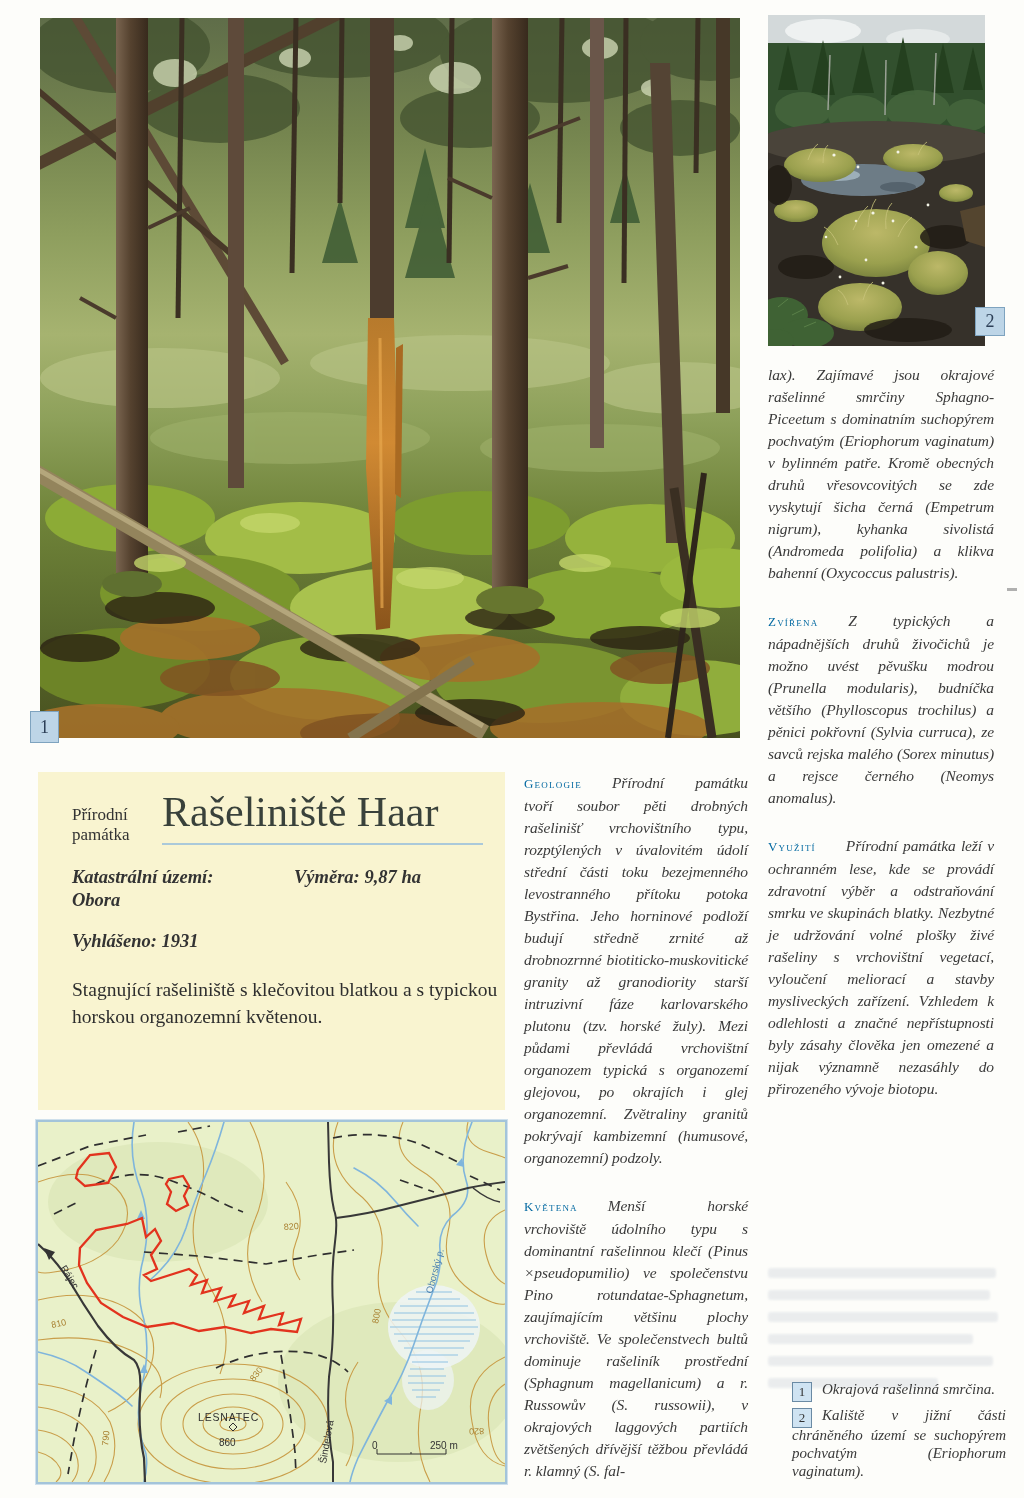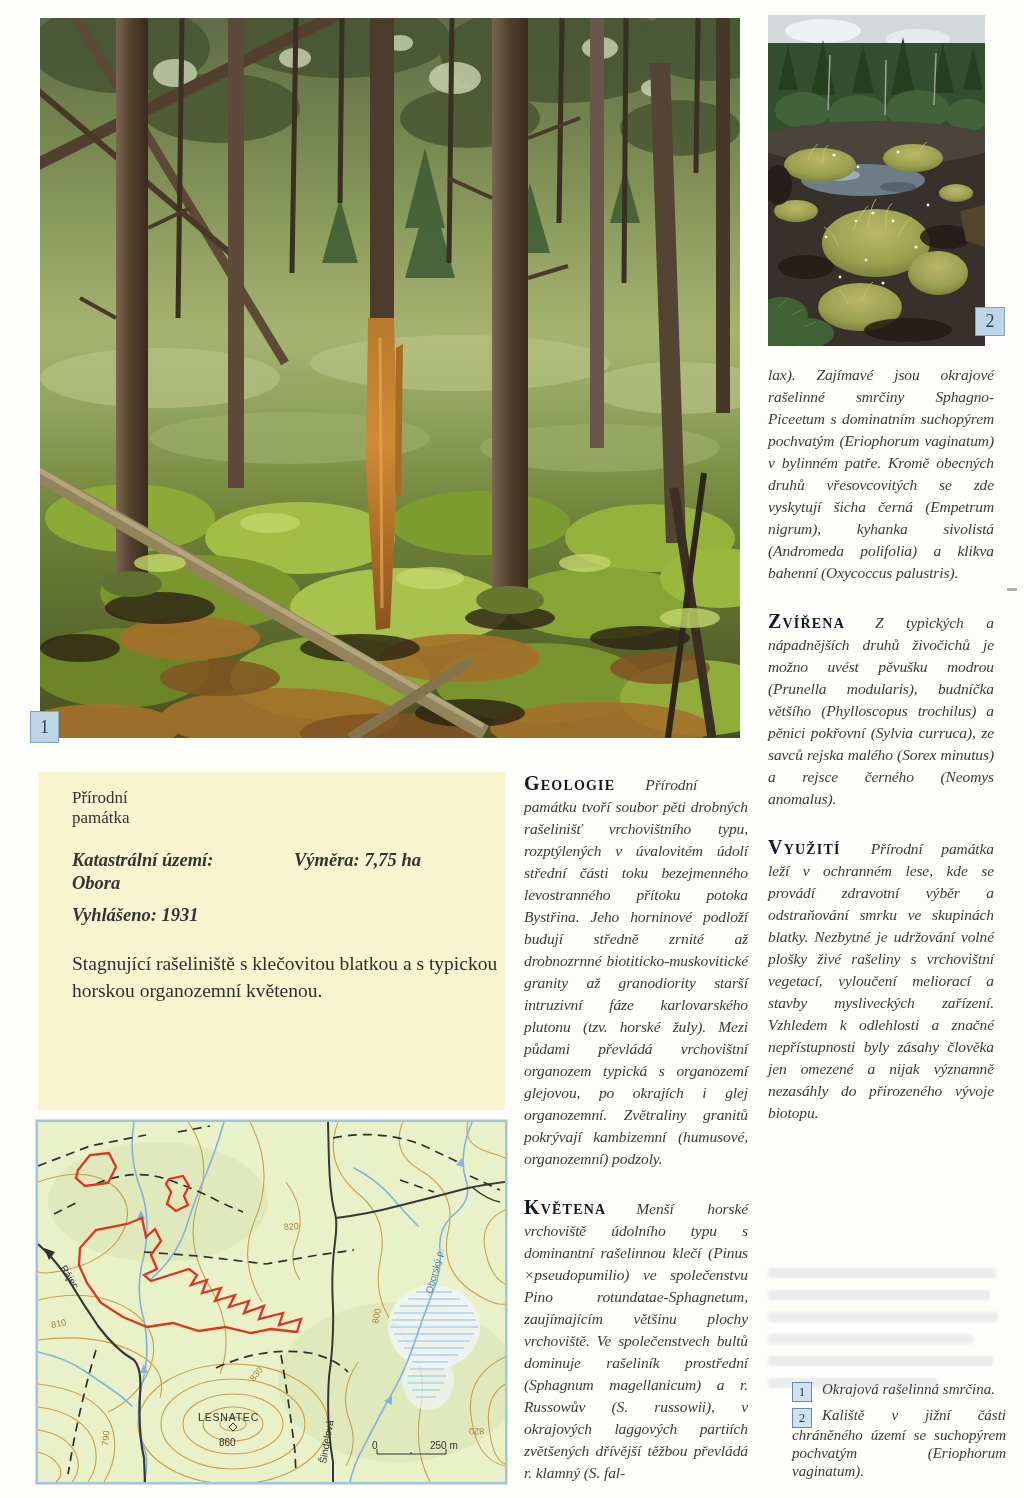--- a/index.html
+++ b/index.html
@@ -15,33 +15,33 @@
   .badge1{left:30px;top:711px;width:27px;height:30px;}
   .badge2{left:975px;top:307px;width:28px;height:27px;}
 
   .titlebox{position:absolute;left:38px;top:772px;width:467px;height:338px;
             background:#f9f4d0;box-sizing:border-box;padding:16px 22px 0 24px;}
   .tb-head{display:flex;align-items:flex-end;}
   .tb-cat{width:88px;font-size:17px;line-height:1.18;color:#333;padding-left:10px;}
   .tb-title-wrap{flex:1;border-bottom:2px solid #abc9da;padding-bottom:7px;margin-left:2px;}
   .tb-title{font-size:42px;font-weight:normal;margin:0;color:#39413b;white-space:nowrap;}
   .tb-sub{margin:14px 0 0 10px;font-style:italic;font-size:18.5px;line-height:26px;color:#3f3f3f;width:432px;}
-  .tb-grid{display:grid;grid-template-columns:222px 1fr;row-gap:11px;margin:22px 0 0 10px;font-size:18.5px;}
+  .tb-grid{display:grid;grid-template-columns:222px 1fr;row-gap:20px;margin:22px 0 0 10px;font-size:18.5px;}
   .tb-label{font-weight:bold;font-style:italic;}
   .tb-value{font-style:italic;font-weight:bold;}
   .stacked .tb-label{display:block;margin-bottom:2px;}
   .tb-summary{margin:24px 0 0 10px;font-size:19.5px;line-height:27px;color:#2e2e2e;width:436px;}
 
   .col{position:absolute;text-align:justify;font-style:italic;font-size:15.5px;
        line-height:22px;color:#3a3a3a;letter-spacing:-0.1px;}
   .col-mid{left:524px;top:772px;width:224px;}
   .col-right{left:768px;top:364px;width:226px;}
   .para{margin:0 0 26px 0;}
-  .sec{font-style:normal;font-variant:small-caps;letter-spacing:1.2px;font-size:20px;
-       color:#0f172a;margin-right:30px;font-weight:bold;}
+  .sec{font-style:normal;font-variant:small-caps;letter-spacing:1.2px;font-size:13px;
+       color:#0369a1;margin-right:30px;}
 
   .ghost{position:absolute;left:768px;top:1268px;width:230px;}
   .ghost div{height:10px;border-radius:3px;background:#aab4c4;opacity:.22;
              filter:blur(1.2px);margin-bottom:12px;}
 
   .captions{position:absolute;left:768px;top:1380px;width:238px;text-align:justify;}
   .cap{margin:0 0 6px 0;font-style:italic;font-size:15px;line-height:18px;color:#3a3a3a;padding-left:24px;}
   .cbadge{display:inline-flex;align-items:center;justify-content:center;width:18px;height:18px;
           background:#cfe3f2;border:1px solid #6a8aa4;color:#333;font-size:13px;font-style:normal;
           margin-right:10px;transform:translateY(2px);}
@@ -287,29 +287,32 @@
     </svg>
   </div>
   <div class="badge badge2">2</div>
 
   <div class="titlebox">
     <div class="tb-head">
       <div class="tb-cat">
         <div>Přírodní</div>
         <div>památka</div>
       </div>
+      <div class="tb-title-wrap">
+        <h1 class="tb-title">Rašeliniště Haar</h1>
+      </div>
     </div>
     <div class="tb-grid">
       <div class="tb-field stacked">
         <span class="tb-label">Katastrální území:</span>
         <span class="tb-value">Obora</span>
       </div>
       <div class="tb-field">
         <span class="tb-label">Výměra:</span>
-        <span class="tb-value">7,75 ha</span>
+        <span class="tb-value">9,87 ha</span>
       </div>
       <div class="tb-field">
         <span class="tb-label">Vyhlášeno:</span>
         <span class="tb-value">1931</span>
       </div>
     </div>
     <p class="tb-summary">Stagnující rašeliniště s klečovitou blatkou a s typickou horskou organozemní květenou.</p>
   </div>
 
   <div class="col col-mid">

